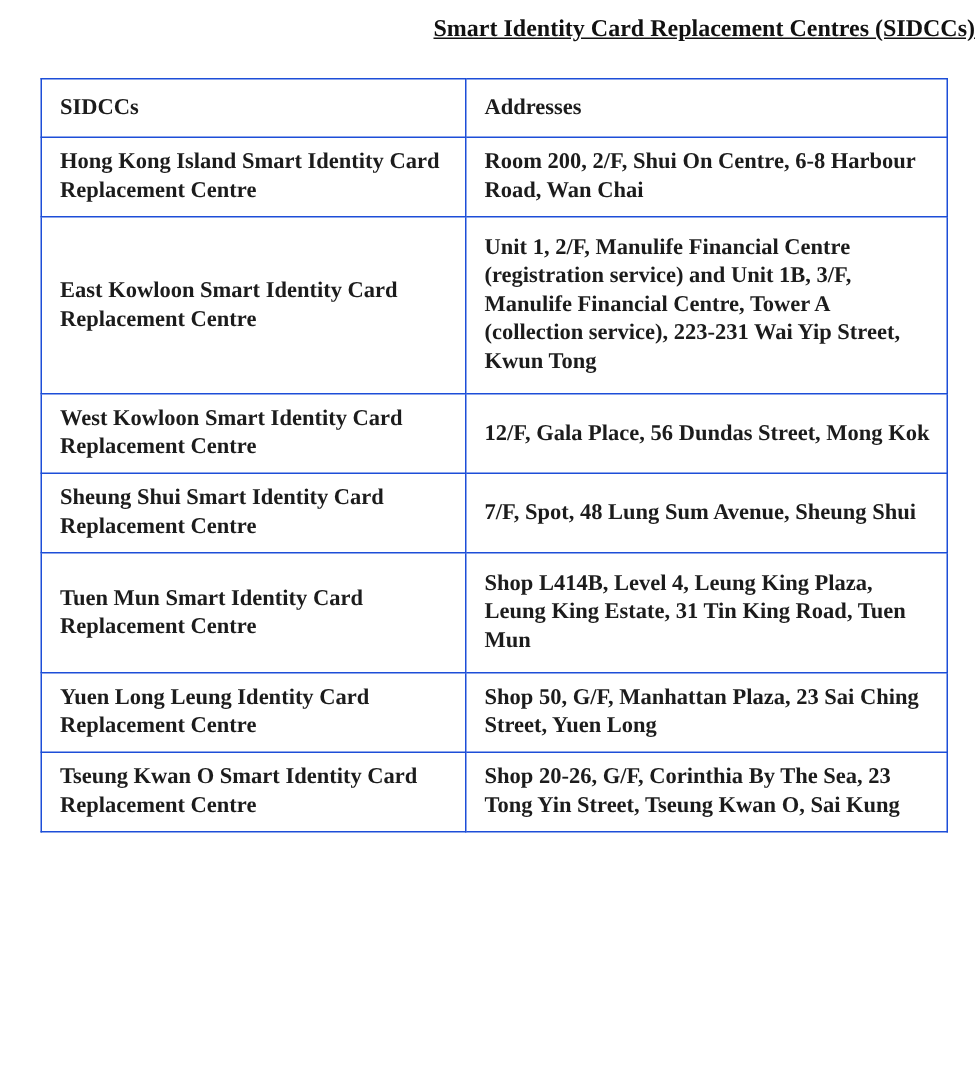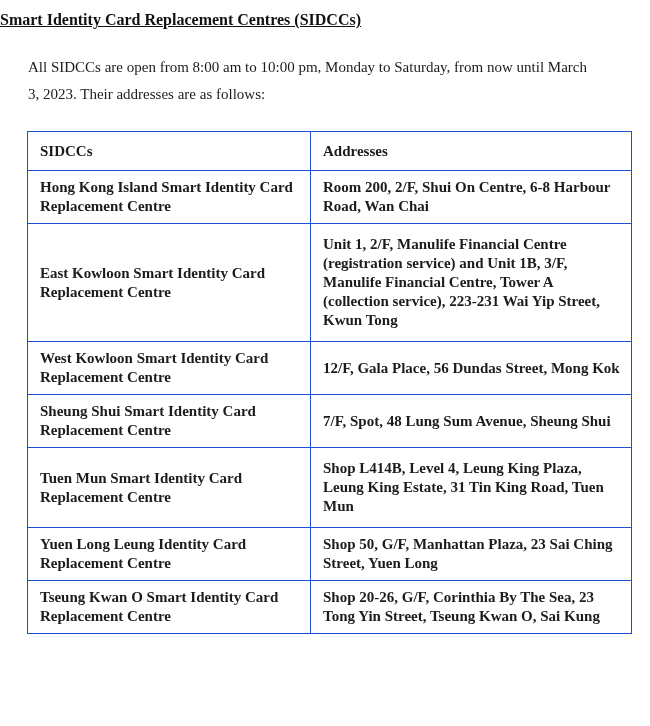--- a/index.html
+++ b/index.html
@@ -16,21 +16,21 @@
   }
   .page {
     width: 650px;
     height: 726px;
     background: #ffffff;
     box-sizing: border-box;
   }
   .doc-title {
     margin: 0;
     padding-top: 11px;
-    text-align: left;
+    text-align: right;
     font-size: 16px;
     font-weight: bold;
     text-decoration: underline;
     color: #111111;
   }
   .intro {
     margin: 25px 0 0 28px;
     width: 560px;
     font-size: 15px;
     line-height: 27px;
@@ -69,21 +69,20 @@
     padding-bottom: 11px;
   }
 </style>
 </head>
 <body>
 
 <div class="page">
 
   <h1 class="doc-title">Smart Identity Card Replacement Centres (SIDCCs)</h1>
 
-  <p class="intro">All SIDCCs are open from 8:00 am to 10:00 pm, Monday to Saturday, from now until March 3, 2023. Their addresses are as follows:</p>
 
   <table class="sidcc-table">
     <colgroup>
       <col class="c1">
       <col class="c2">
     </colgroup>
     <thead>
       <tr>
         <th>SIDCCs</th>
         <th>Addresses</th>

